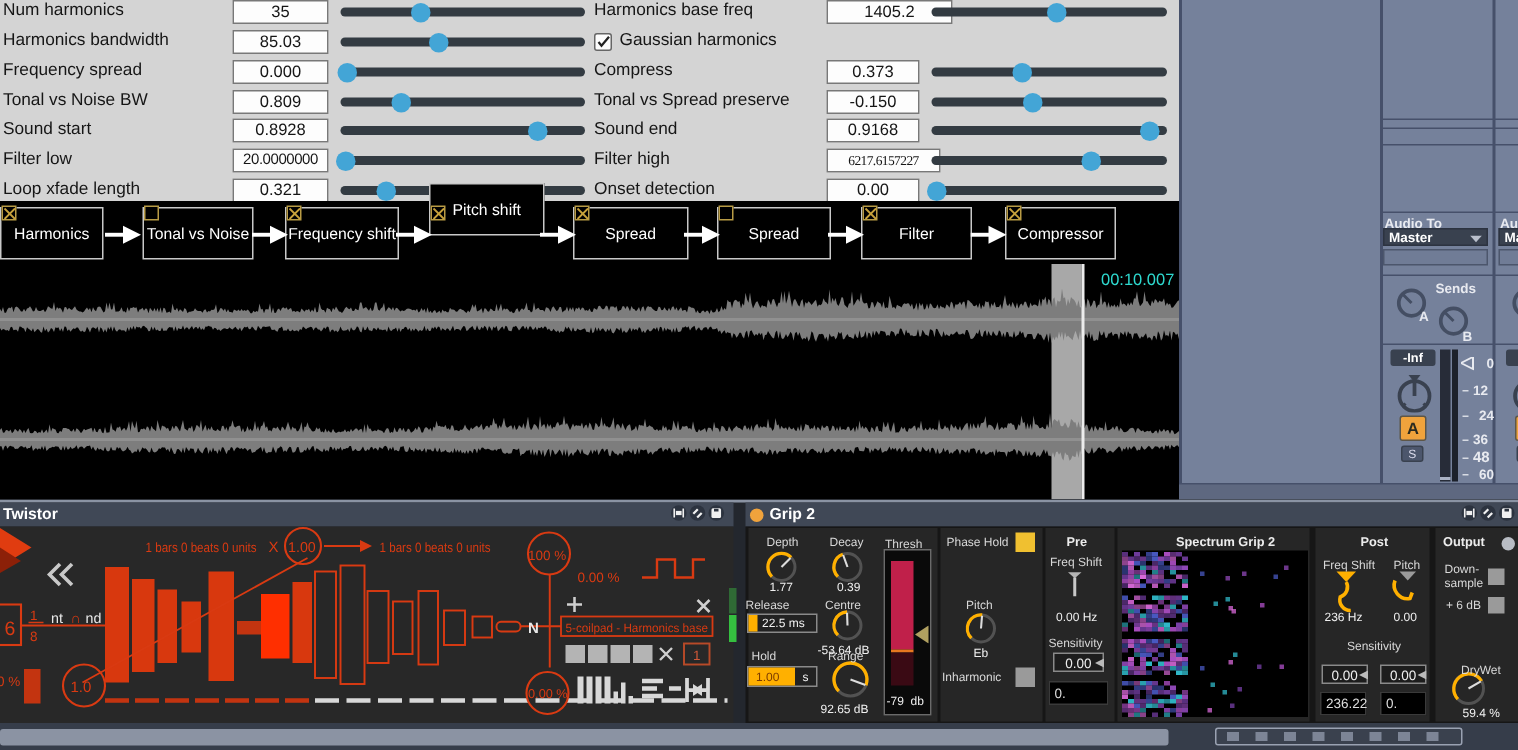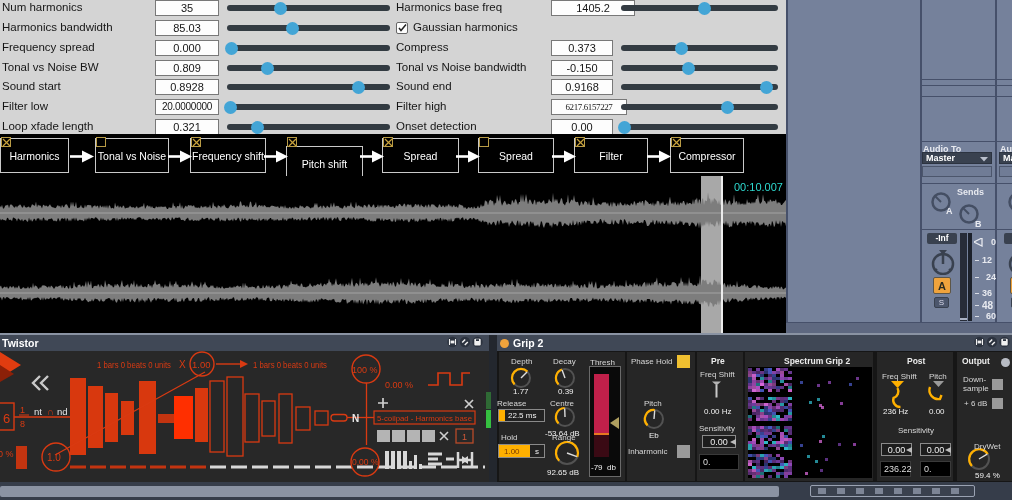--- a/index.html
+++ b/index.html
@@ -41,21 +41,21 @@
 <div class="ptrack" style="left:227px;top:45px;width:163px"></div>
 <div class="pthumb" style="left:225px;top:42px"></div>
 <div class="plabel" style="left:396px;top:41px">Compress</div>
 <div class="pbox" style="left:551px;top:40px;width:62px;">0.373</div>
 <div class="ptrack" style="left:621px;top:45px;width:157px"></div>
 <div class="pthumb" style="left:675px;top:42px"></div>
 <div class="plabel" style="left:2px;top:61px">Tonal vs Noise BW</div>
 <div class="pbox" style="left:155px;top:60px;">0.809</div>
 <div class="ptrack" style="left:227px;top:65px;width:163px"></div>
 <div class="pthumb" style="left:261px;top:62px"></div>
-<div class="plabel" style="left:396px;top:61px">Tonal vs Noise bandwidth</div>
+<div class="plabel" style="left:396px;top:61px">Tonal vs Spread preserve</div>
 <div class="pbox" style="left:551px;top:60px;width:62px;">-0.150</div>
 <div class="ptrack" style="left:621px;top:65px;width:157px"></div>
 <div class="pthumb" style="left:682px;top:62px"></div>
 <div class="plabel" style="left:2px;top:80px">Sound start</div>
 <div class="pbox" style="left:155px;top:79px;">0.8928</div>
 <div class="ptrack" style="left:227px;top:84px;width:163px"></div>
 <div class="pthumb" style="left:352px;top:81px"></div>
 <div class="plabel" style="left:396px;top:80px">Sound end</div>
 <div class="pbox" style="left:551px;top:79px;width:62px;">0.9168</div>
 <div class="ptrack" style="left:621px;top:84px;width:157px"></div>
@@ -82,21 +82,21 @@
       <line x1="1" y1="1" x2="8" y2="8" stroke="#c8a23c" stroke-width="1.2"></line>
       <line x1="8" y1="1" x2="1" y2="8" stroke="#c8a23c" stroke-width="1.2"></line>
     </svg></div>
 <div class="cbox" style="left:95px;top:138px;width:74px;height:35px">Tonal vs Noise</div>
 <div class="a" style="left:96px;top:137px;width:10px;height:10px;border:1px solid #b89b45;background:#000;line-height:0"></div>
 <div class="cbox" style="left:190px;top:138px;width:76px;height:35px">Frequency shift</div>
 <div class="a" style="left:191px;top:137px;width:10px;height:10px;border:1px solid #b89b45;background:#000;line-height:0"><svg width="9" height="9">
       <line x1="1" y1="1" x2="8" y2="8" stroke="#c8a23c" stroke-width="1.2"></line>
       <line x1="8" y1="1" x2="1" y2="8" stroke="#c8a23c" stroke-width="1.2"></line>
     </svg></div>
-<div class="cbox" style="left:286px;top:146px;width:77px;height:35px">Pitch shift</div>
+<div class="cbox" style="left:286px;top:122px;width:77px;height:35px">Pitch shift</div>
 <div class="a" style="left:287px;top:137px;width:10px;height:10px;border:1px solid #b89b45;background:#000;line-height:0"><svg width="9" height="9">
       <line x1="1" y1="1" x2="8" y2="8" stroke="#c8a23c" stroke-width="1.2"></line>
       <line x1="8" y1="1" x2="1" y2="8" stroke="#c8a23c" stroke-width="1.2"></line>
     </svg></div>
 <div class="cbox" style="left:382px;top:138px;width:77px;height:35px">Spread</div>
 <div class="a" style="left:383px;top:137px;width:10px;height:10px;border:1px solid #b89b45;background:#000;line-height:0"><svg width="9" height="9">
       <line x1="1" y1="1" x2="8" y2="8" stroke="#c8a23c" stroke-width="1.2"></line>
       <line x1="8" y1="1" x2="1" y2="8" stroke="#c8a23c" stroke-width="1.2"></line>
     </svg></div>
 <div class="cbox" style="left:478px;top:138px;width:76px;height:35px">Spread</div>

